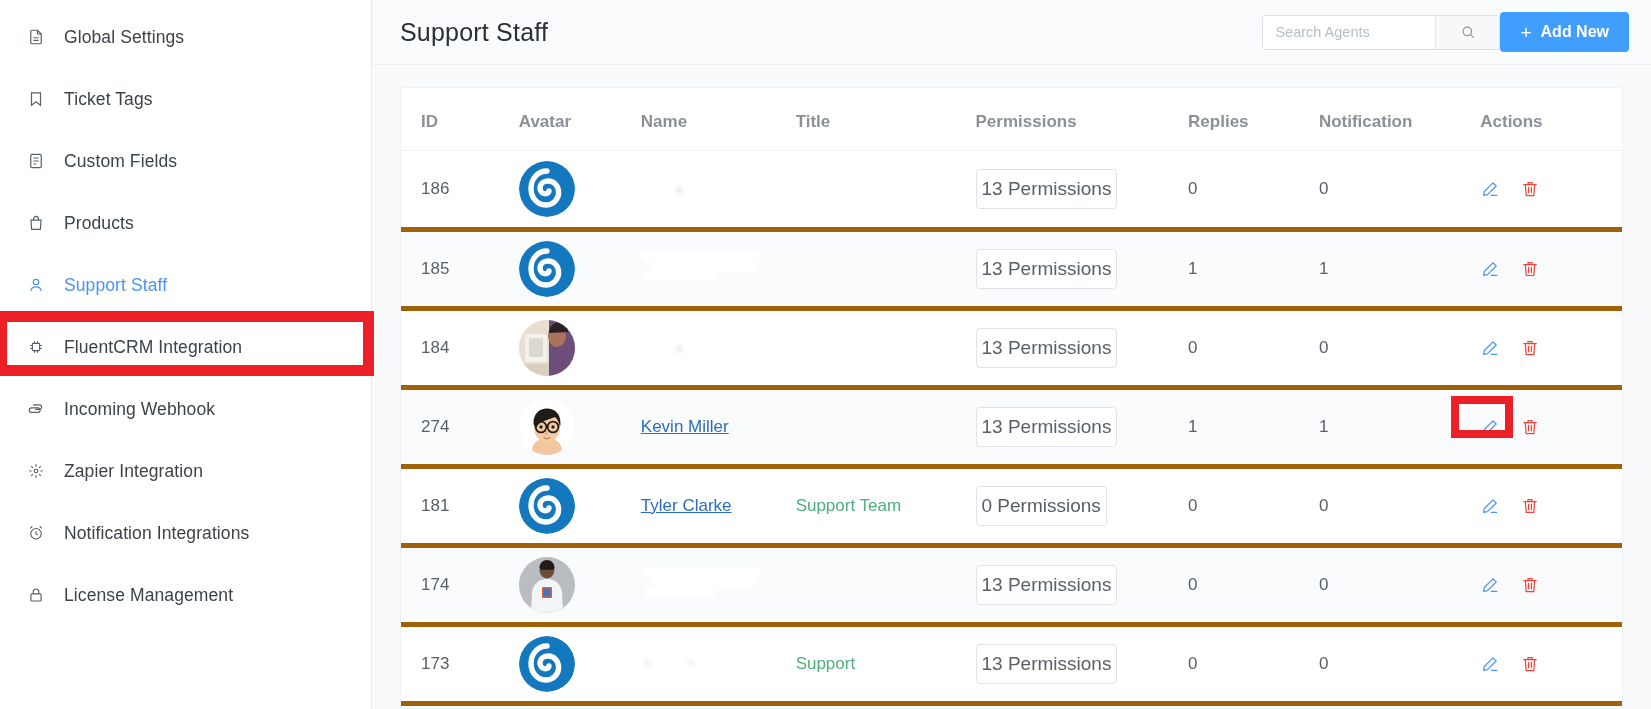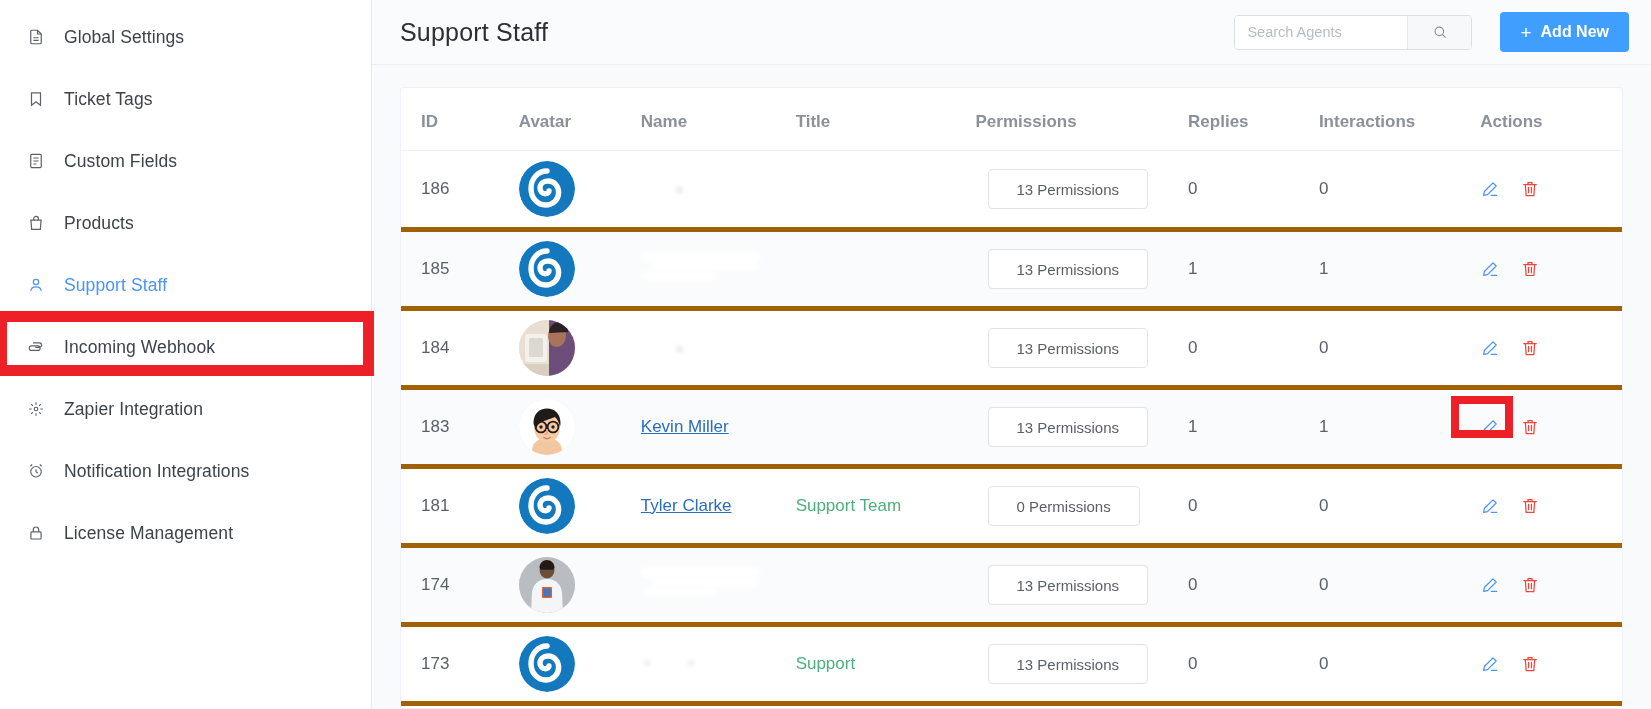--- a/index.html
+++ b/index.html
@@ -46,21 +46,21 @@
   .main { flex: 1 1 auto; height: 709px; display: flex; flex-direction: column; background: #f8fafc; min-width:0; }
 
   .topbar {
     height: 65px; flex: 0 0 65px;
     background: #fafbfc;
     border-bottom: 1px solid #eceff3;
     display: flex; align-items: center;
     padding: 0 22px 0 28px;
   }
   .page-title { font-size: 25px; color: #2b2f36; font-weight: 400; letter-spacing: .2px; }
-  .topbar-right { margin-left: auto; display: flex; align-items: center; gap: 28px; }
+  .topbar-right { margin-left: auto; display: flex; align-items: center; }
 
   .search-wrap {
     display: flex; align-items: stretch; height: 35px;
     border: 1px solid #dcdfe6; border-radius: 4px; overflow: hidden; background: #fff;
     width: 238px;
   }
   .search-input {
     border: 0; outline: none; background: #fff;
     font-size: 14.5px; color: #606266; padding: 0 12px; width: 172px;
     font-family: "Liberation Sans", sans-serif;
@@ -113,25 +113,24 @@
   .name-redacted { display: block; position: relative; height: 40px; width: 132px; }
   .name-redacted i {
     position: absolute; display: block; background: #ffffff; border-radius: 8px;
     filter: blur(2.5px);
   }
 
   .title-txt { color: #4caf7d; font-size: 17px; white-space: nowrap; }
 
   .perm-btn {
     display: inline-flex; align-items: center; justify-content: center;
-    height: 40px; min-width: 131px; padding: 0 28px;
+    height: 40px; min-width: 131px; padding: 0 5px;
     border: 1px solid #e0e3e9; border-radius: 4px; background: #fff;
-    color: #5a6068; font-size: 15px; cursor: pointer;
+    color: #5a6068; font-size: 19px; cursor: pointer;
     font-family: "Liberation Sans", sans-serif;
-    margin-left: 12px;
   }
 
   .actions { display: flex; align-items: center; gap: 20px; }
   .ico-btn { width: 20px; height: 20px; cursor: pointer; display: block; }
   .ico-btn svg { width: 20px; height: 20px; display: block; }
   .edit-ico { color: #4a93f5; }
   .del-ico  { color: #f0453a; }
 </style>
 </head>
 <body>
@@ -184,20 +183,29 @@
     <div class="side-item active">
       <span class="s-ico">
         <svg viewBox="0 0 24 24" fill="none" stroke="currentColor" stroke-width="1.6">
             <circle cx="12" cy="8" r="3.6"></circle>
             <path d="M5.2 20c0-3.4 3-5.6 6.8-5.6s6.8 2.2 6.8 5.6"></path>
           </svg>
       </span>
       <span class="side-label">Support Staff</span>
     </div>
 
+    <div class="side-item">
+      <span class="s-ico">
+        <svg viewBox="0 0 24 24" fill="none" stroke="currentColor" stroke-width="1.5">
+            <rect x="7.2" y="7.2" width="9.6" height="9.6" rx="1.2"></rect>
+            <path d="M10 4.2v3M14 4.2v3M10 16.8v3M14 16.8v3M4.2 10h3M4.2 14h3M16.8 10h3M16.8 14h3"></path>
+          </svg>
+      </span>
+      <span class="side-label">FluentCRM Integration</span>
+    </div>
 
     <div class="side-item">
       <span class="s-ico">
         <svg viewBox="0 0 24 24" fill="none" stroke="currentColor" stroke-width="1.5">
             <path d="M8 6.5h8.5a3 3 0 0 1 0 6H11"></path>
             <path d="M6 10.5h8.5a3 3 0 0 1 0 6H6a3 3 0 0 1 0-6z"></path>
           </svg>
       </span>
       <span class="side-label">Incoming Webhook</span>
     </div>
@@ -263,21 +271,21 @@
       <div class="card">
         <table>
           <thead>
             <tr>
               <th class="c-id">ID</th>
               <th class="c-avat">Avatar</th>
               <th class="c-name">Name</th>
               <th class="c-title">Title</th>
               <th class="c-perm">Permissions</th>
               <th class="c-rep">Replies</th>
-              <th class="c-inter">Interactions</th>
+              <th class="c-inter">Notification</th>
               <th class="c-act">Actions</th>
             </tr>
           </thead>
           <tbody id="tbody">
               <tr>
                 <td><span class="cell-id">186</span></td>
                 <td>
                   <div class="avatar">
                     <svg viewBox="0 0 56 56">
                       <ellipse cx="28" cy="28" rx="28" ry="28" fill="#1378bd"></ellipse>
@@ -390,21 +398,21 @@
                         <path d="M4.5 6.6h15"></path>
                         <path d="M9.6 6.6V4.4h4.8v2.2"></path>
                         <path d="M6.4 6.6l1 13.2h9.2l1-13.2"></path>
                         <path d="M10.3 10v6.4M13.7 10v6.4"></path>
                       </svg>
                     </span>
                   </div>
                 </td>
               </tr>
               <tr class="alt">
-                <td><span class="cell-id">183</span></td>
+                <td><span class="cell-id">274</span></td>
                 <td>
                   <div class="avatar">
                     <svg viewBox="0 0 56 56">
                       <rect width="56" height="56" fill="#ffffff"></rect>
                       <path d="M13 52c0-8 6.5-13 15-13s15 5 15 13v4H13z" fill="#f2c7a0"></path>
                       <ellipse cx="28" cy="28" rx="13" ry="15.5" fill="#f6cba4"></ellipse>
                       <path d="M14.5 24c0-9.5 6-14.5 13.5-14.5S41.5 14.5 41.5 24c0 2-.5 3.5-.5 3.5s-2-8-5.5-9.5c-3 2.5-13 3-17 8.5-.5 1-1 3-1 3s-3-3-3-5.5z" fill="#1f1b19"></path>
                       <circle cx="22" cy="28" r="5.4" fill="none" stroke="#1f1b19" stroke-width="1.8"></circle>
                       <circle cx="34" cy="28" r="5.4" fill="none" stroke="#1f1b19" stroke-width="1.8"></circle>
                       <path d="M27.4 28h1.2" stroke="#1f1b19" stroke-width="1.8"></path>

